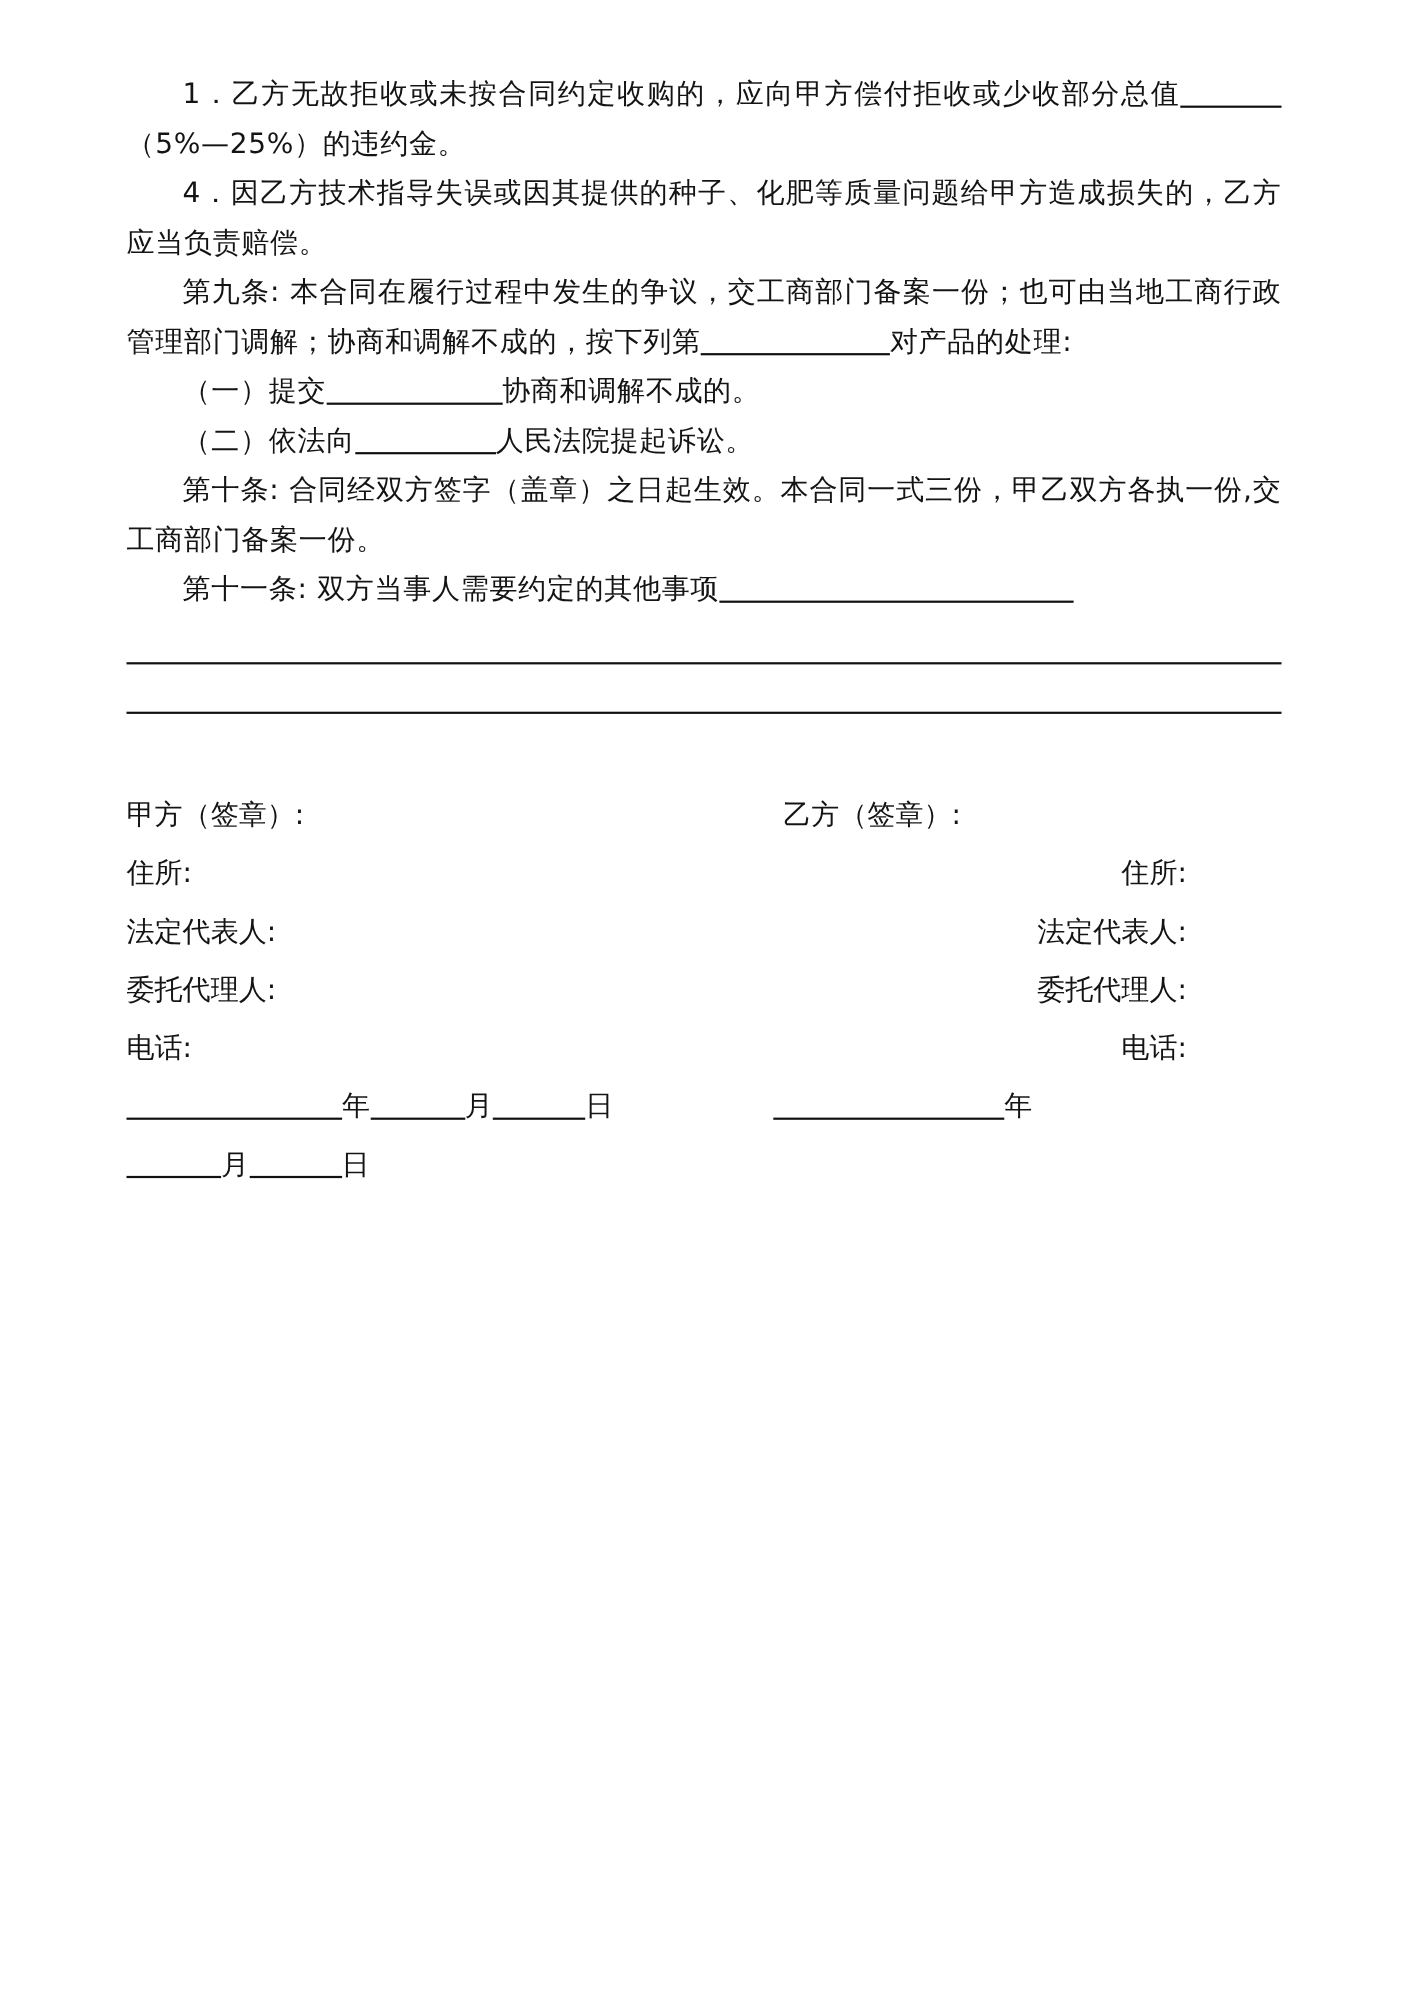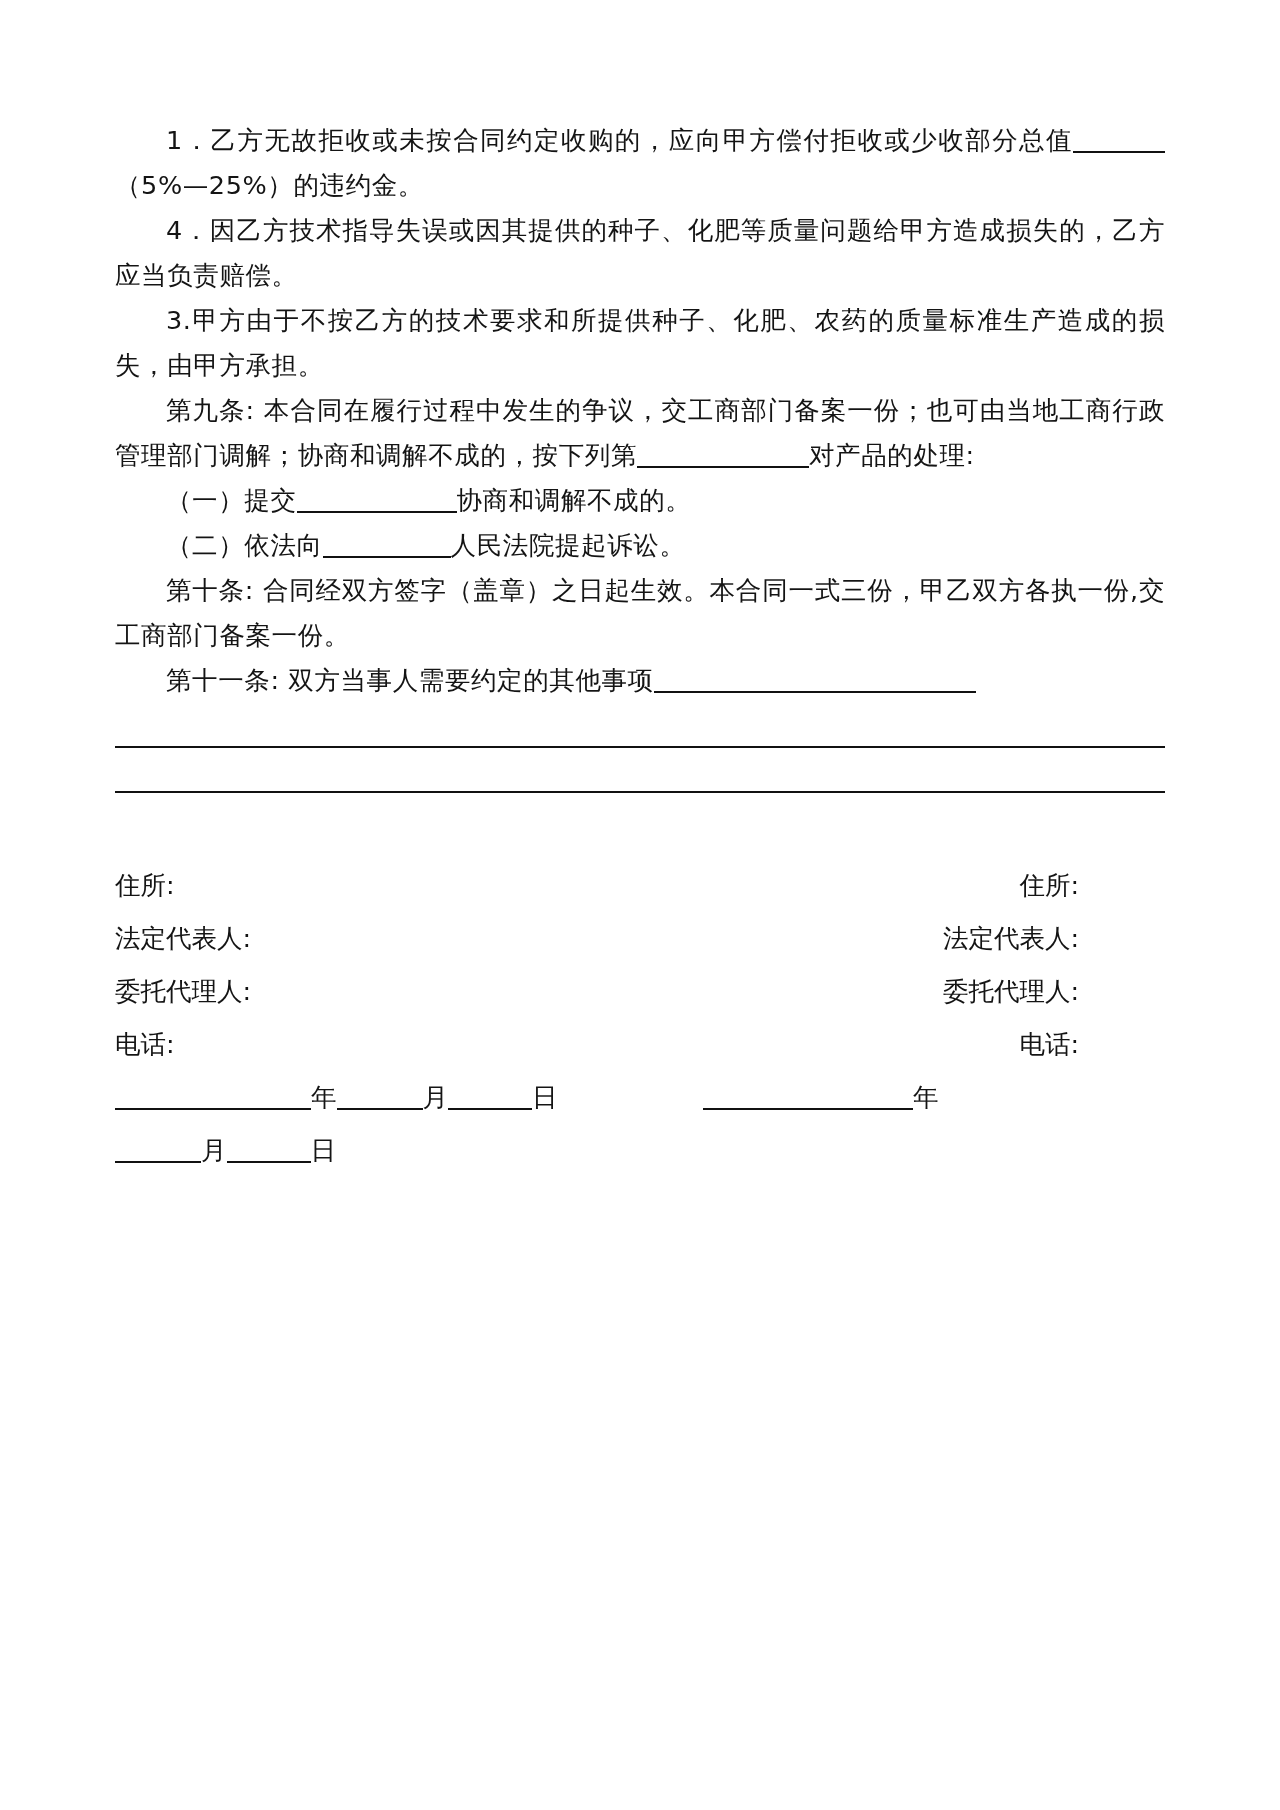--- a/index.html
+++ b/index.html
@@ -13,21 +13,21 @@
     font-family: "DejaVu Serif", serif;
     color: #111111;
     overflow: hidden;
   }
   .page {
     position: relative;
     width: 1280px;
     height: 1810px;
     background: #ffffff;
     box-sizing: border-box;
-    padding: 118px 115px 0 115px;
+    padding: 64px 115px 0 115px;
   }
   .body-text {
     font-family: "DejaVu Sans", sans-serif;
     font-size: 25.5px;
     line-height: 45px;
     letter-spacing: 0.6px;
     color: #141414;
     text-align: justify;
     text-justify: inter-ideograph;
   }
@@ -123,21 +123,20 @@
 <body>
 
 <div class="page">
 
   <div class="body-text">
 
     <p class="para"><span>1．乙方无故拒收或未按合同约定收购的，应向甲方偿付拒收或少收部分总值</span><span class="blank b-sm"></span><span>（5%—25%）的违约金。</span></p>
 
     <p class="para">4．因乙方技术指导失误或因其提供的种子、化肥等质量问题给甲方造成损失的，乙方应当负责赔偿。</p>
 
-    <p class="para">3.甲方由于不按乙方的技术要求和所提供种子、化肥、农药的质量标准生产造成的损失，由甲方承担。</p>
 
 
     <p class="para"><span>第九条: 本合同在履行过程中发生的争议，交工商部门备案一份；也可由当地工商行政管理部门调解；协商和调解不成的，按下列第</span><span class="blank b-xl"></span><span>对产品的处理:</span></p>
 
     <p class="para item"><span>（一）提交</span><span class="blank b-lg"></span><span>协商和调解不成的。</span></p>
 
     <p class="para item"><span>（二）依法向</span><span class="blank b-md"></span><span>人民法院提起诉讼。</span></p>
 
     <p class="para">第十条: 合同经双方签字（盖章）之日起生效。本合同一式三份，甲乙双方各执一份,交工商部门备案一份。</p>
 
@@ -148,20 +147,24 @@
       </div>
     <div class="rule-row">
         <div class="long-rule"></div>
       </div>
   </div>
 
   <div class="gap-sign"></div>
 
   <div class="sign-block">
 
+    <div class="sign-row">
+      <div class="sign-col-left">甲方（签章）:</div>
+      <div class="sign-col-right head">乙方（签章）:</div>
+    </div>
 
     <div class="sign-row">
       <div class="sign-col-left">住所:</div>
       <div class="sign-col-right">住所:</div>
     </div>
 
     <div class="sign-row">
       <div class="sign-col-left">法定代表人:</div>
       <div class="sign-col-right">法定代表人:</div>
     </div>

